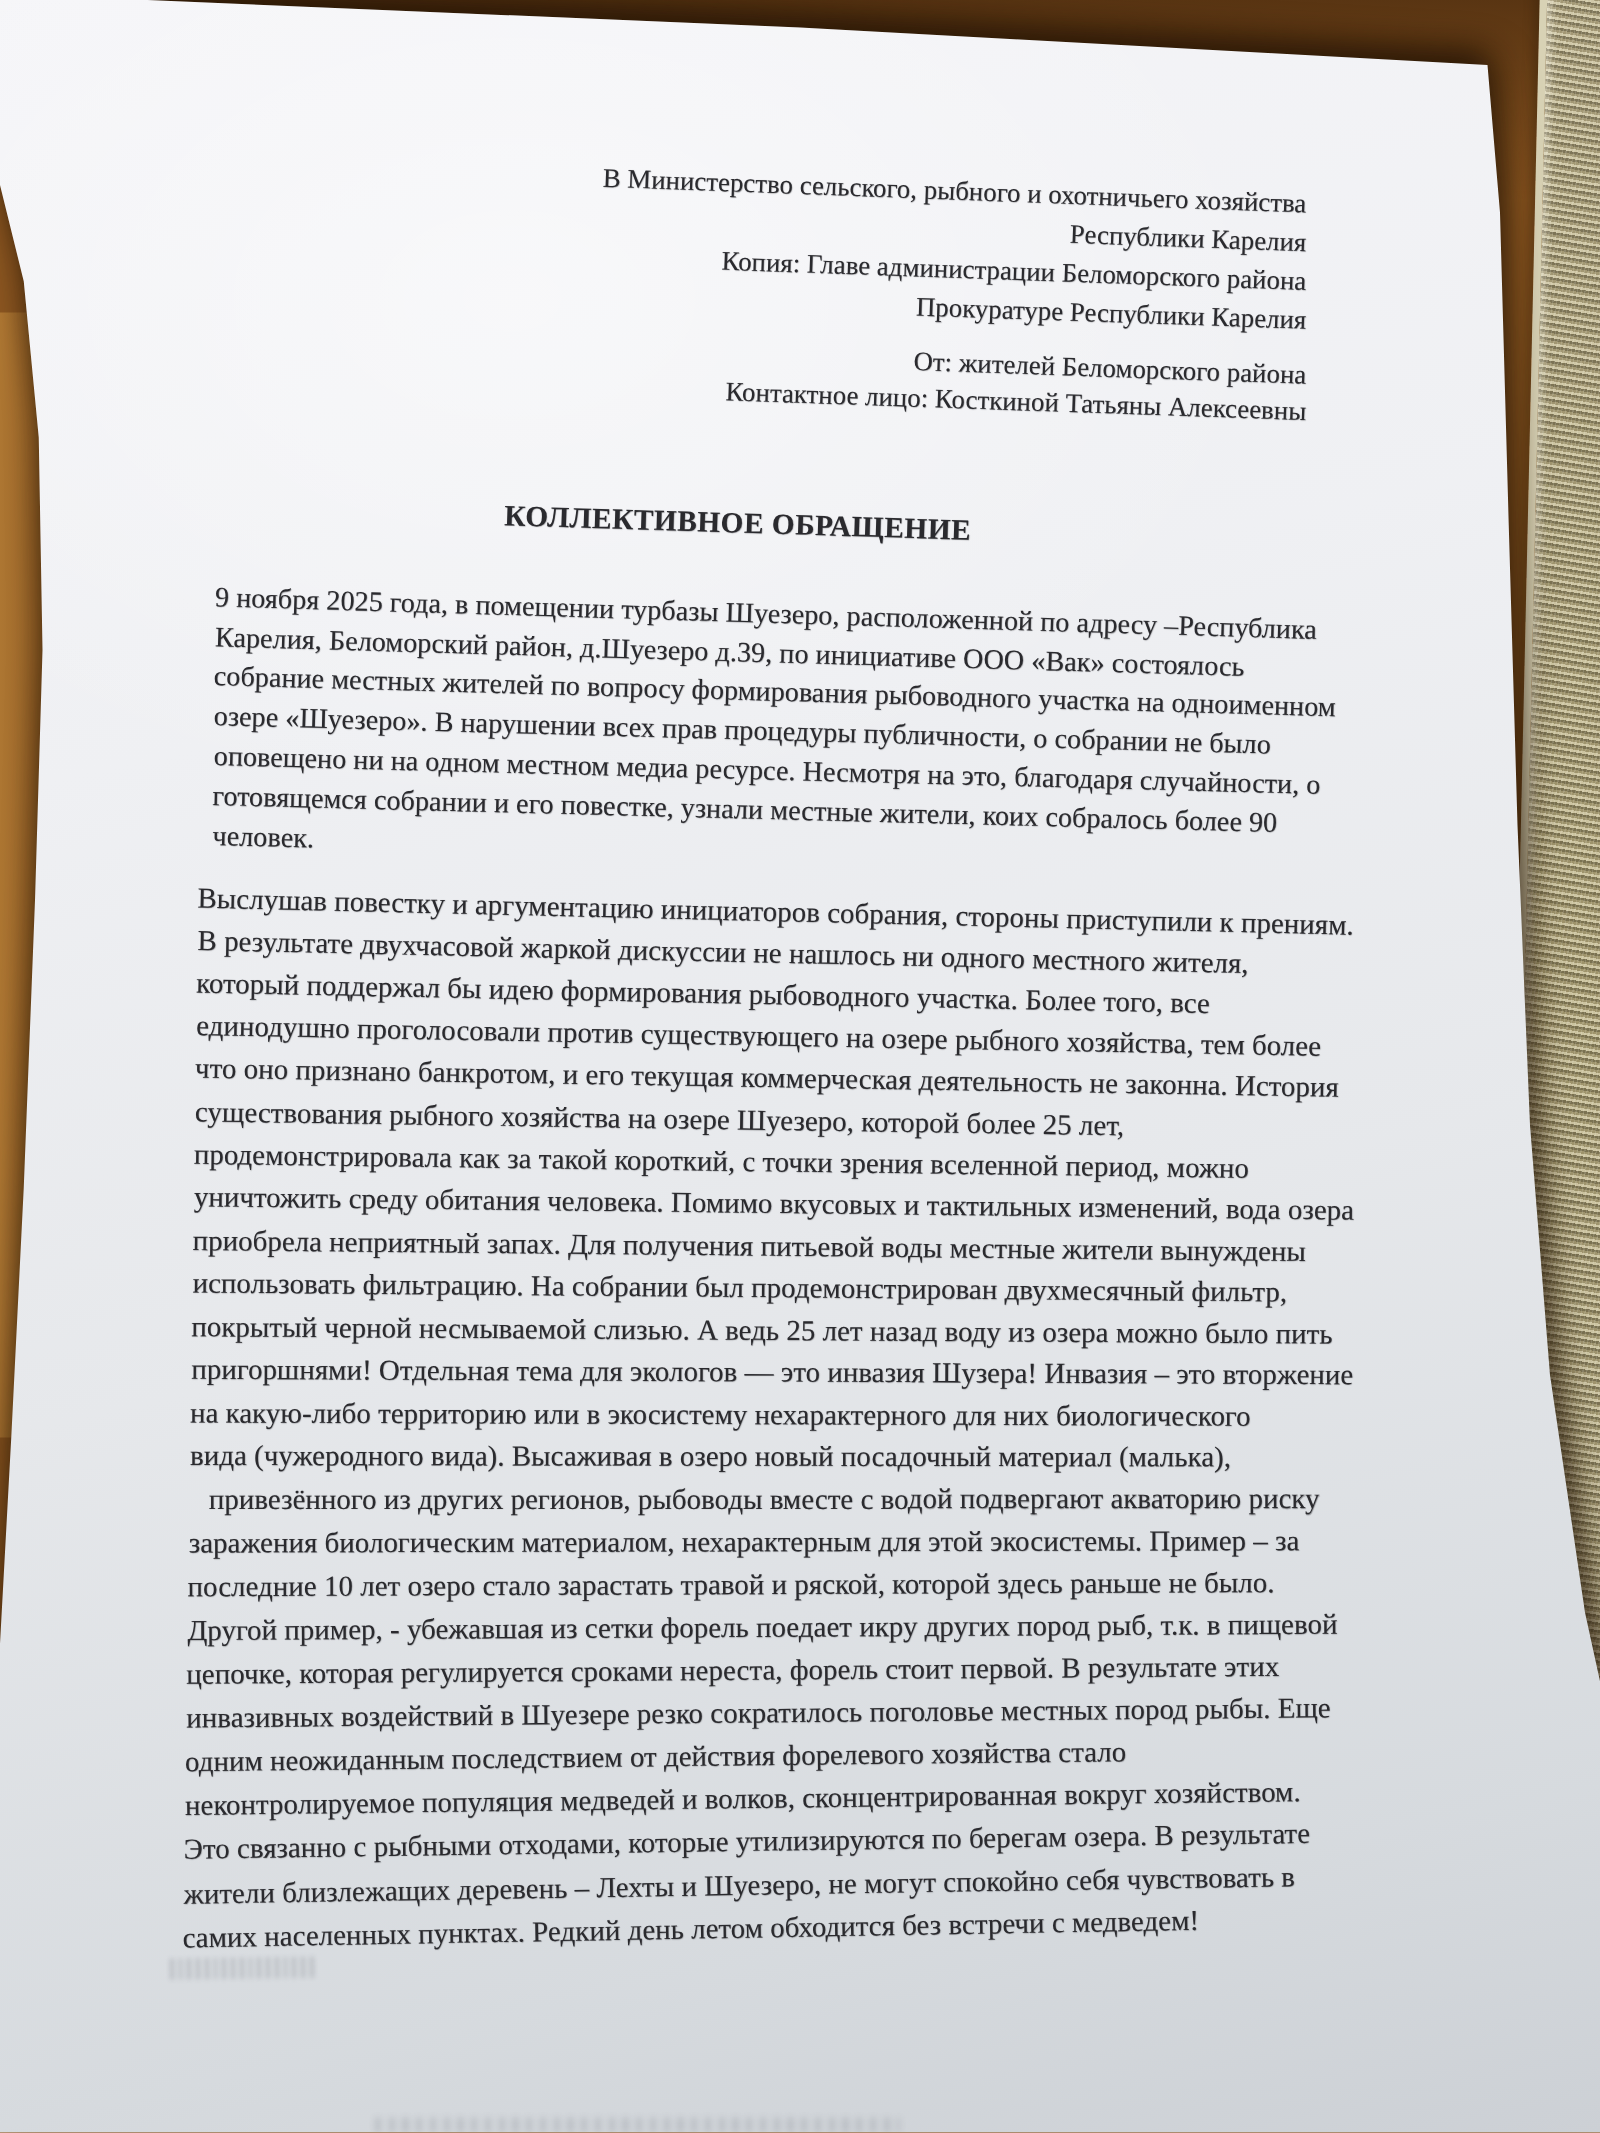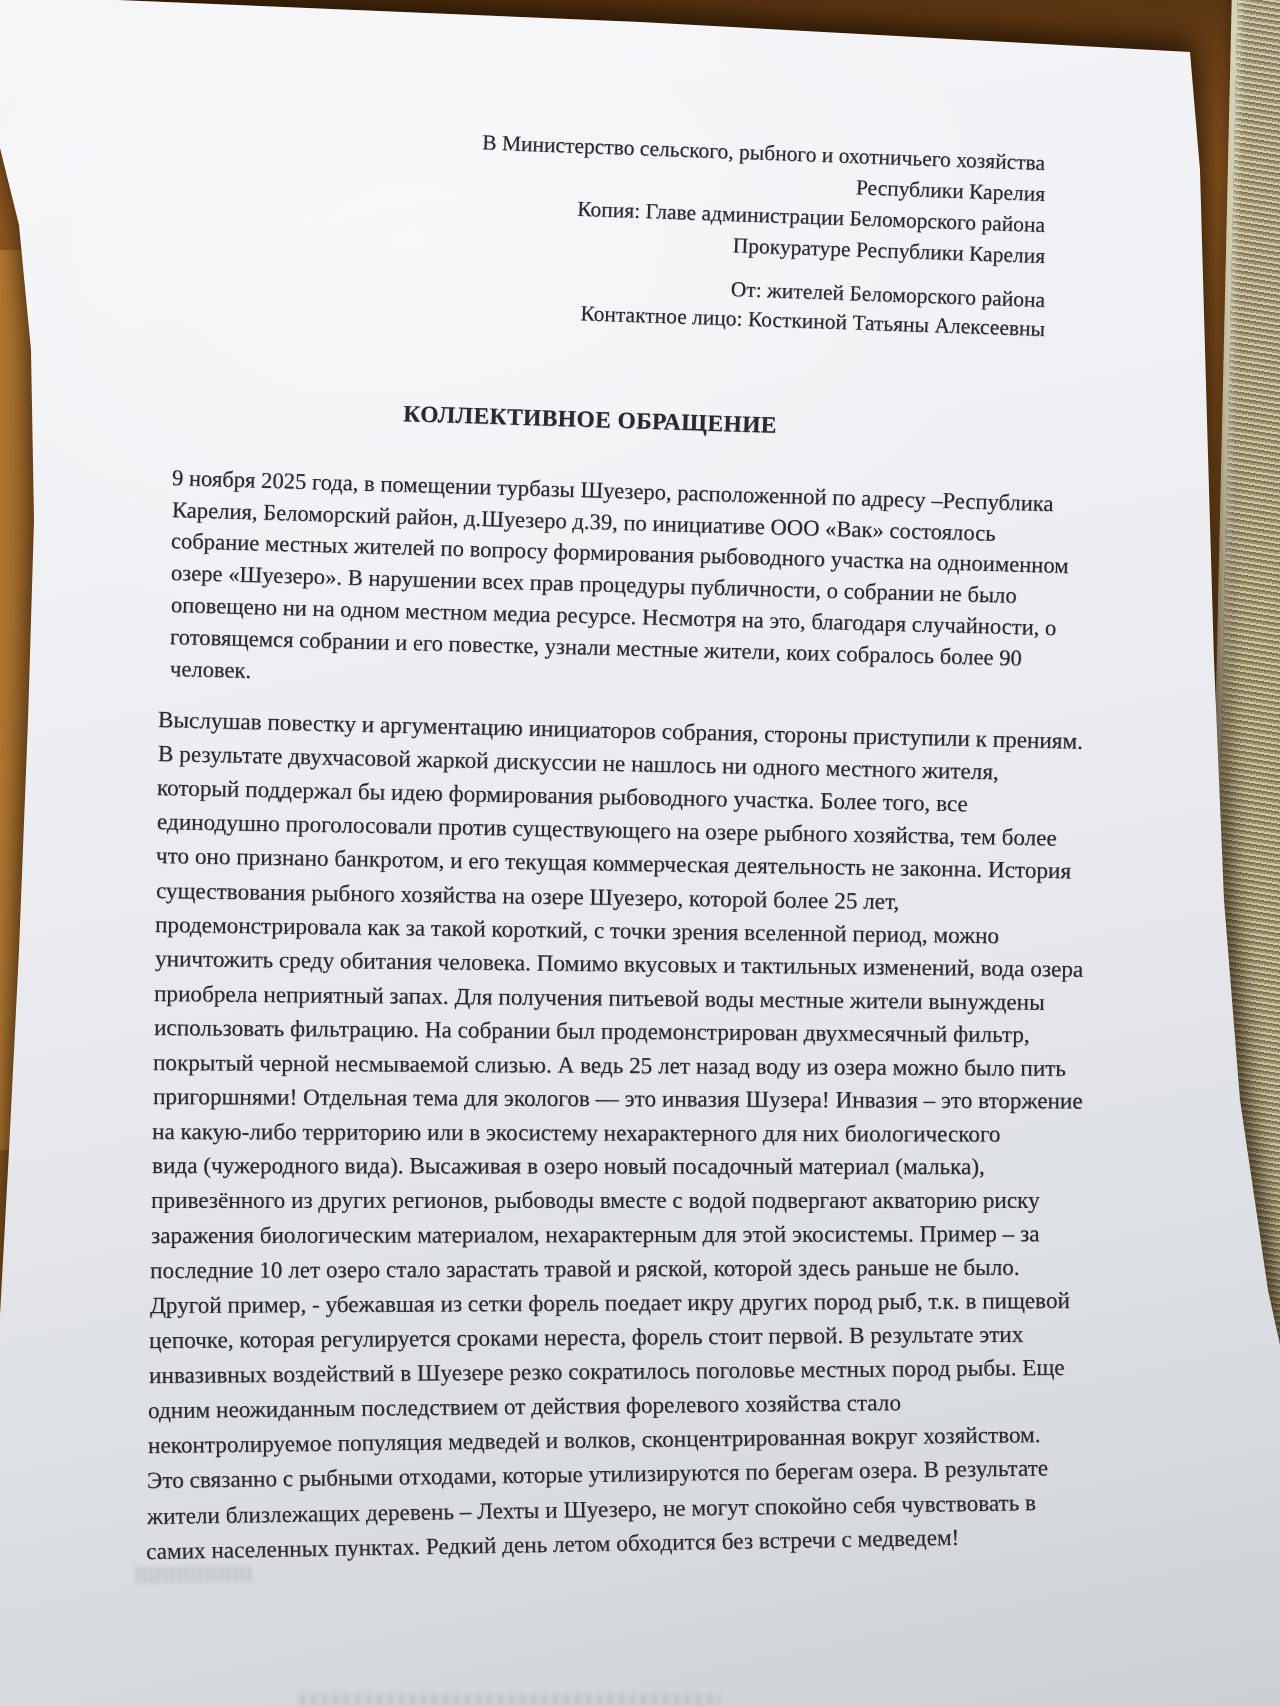--- a/index.html
+++ b/index.html
@@ -141,21 +141,21 @@
             <div class="line" style="transform: rotate(0.958333deg); height: 34.2333px; line-height: 34.2333px; margin-left: 16px;">что оно признано банкротом, и его текущая коммерческая деятельность не законна. История</div>
             <div class="line" style="transform: rotate(0.860417deg); height: 34.2917px; line-height: 34.2917px; margin-left: 15.5px;">существования рыбного хозяйства на озере Шуезеро, которой более 25 лет,</div>
             <div class="line" style="transform: rotate(0.7625deg); height: 34.35px; line-height: 34.35px; margin-left: 15px;">продемонстрировала как за такой короткий, с точки зрения вселенной период, можно</div>
             <div class="line" style="transform: rotate(0.664583deg); height: 34.4083px; line-height: 34.4083px; margin-left: 14.5px;">уничтожить среду обитания человека. Помимо вкусовых и тактильных изменений, вода озера</div>
             <div class="line" style="transform: rotate(0.566667deg); height: 34.4667px; line-height: 34.4667px; margin-left: 14px;">приобрела неприятный запах. Для получения питьевой воды местные жители вынуждены</div>
             <div class="line" style="transform: rotate(0.46875deg); height: 34.525px; line-height: 34.525px; margin-left: 13.5px;">использовать фильтрацию. На собрании был продемонстрирован двухмесячный фильтр,</div>
             <div class="line" style="transform: rotate(0.370833deg); height: 34.5833px; line-height: 34.5833px; margin-left: 13px;">покрытый черной несмываемой слизью. А ведь 25 лет назад воду из озера можно было пить</div>
             <div class="line" style="transform: rotate(0.272917deg); height: 34.6417px; line-height: 34.6417px; margin-left: 12.5px;">пригоршнями! Отдельная тема для экологов — это инвазия Шузера! Инвазия – это вторжение</div>
             <div class="line" style="transform: rotate(0.175deg); height: 34.7px; line-height: 34.7px; margin-left: 12px;">на какую-либо территорию или в экосистему нехарактерного для них биологического</div>
             <div class="line" style="transform: rotate(0.0770833deg); height: 34.7583px; line-height: 34.7583px; margin-left: 11.5px;">вида (чужеродного вида). Высаживая в озеро новый посадочный материал (малька),</div>
-            <div class="line" style="transform: rotate(-0.0208333deg); height: 34.8167px; line-height: 34.8167px; margin-left: 11px;">привезённого из других регионов, рыбоводы вместе с водой подвергают акваторию риску</div>
+            <div class="line" style="transform: rotate(-0.0208333deg); height: 34.8167px; line-height: 34.8167px; margin-left: 27px;">привезённого из других регионов, рыбоводы вместе с водой подвергают акваторию риску</div>
             <div class="line" style="transform: rotate(-0.11875deg); height: 34.875px; line-height: 34.875px; margin-left: 10.5px;">заражения биологическим материалом, нехарактерным для этой экосистемы. Пример – за</div>
             <div class="line" style="transform: rotate(-0.216667deg); height: 34.9333px; line-height: 34.9333px; margin-left: 10px;">последние 10 лет озеро стало зарастать травой и ряской, которой здесь раньше не было.</div>
             <div class="line" style="transform: rotate(-0.314583deg); height: 34.9917px; line-height: 34.9917px; margin-left: 9.5px;">Другой пример, - убежавшая из сетки форель поедает икру других пород рыб, т.к. в пищевой</div>
             <div class="line" style="transform: rotate(-0.4125deg); height: 35.05px; line-height: 35.05px; margin-left: 9px;">цепочке, которая регулируется сроками нереста, форель стоит первой. В результате этих</div>
             <div class="line" style="transform: rotate(-0.510417deg); height: 35.1083px; line-height: 35.1083px; margin-left: 8.5px;">инвазивных воздействий в Шуезере резко сократилось поголовье местных пород рыбы. Еще</div>
             <div class="line" style="transform: rotate(-0.608333deg); height: 35.1667px; line-height: 35.1667px; margin-left: 8px;">одним неожиданным последствием от действия форелевого хозяйства стало</div>
             <div class="line" style="transform: rotate(-0.70625deg); height: 35.225px; line-height: 35.225px; margin-left: 7.5px;">неконтролируемое популяция медведей и волков, сконцентрированная вокруг хозяйством.</div>
             <div class="line" style="transform: rotate(-0.804167deg); height: 35.2833px; line-height: 35.2833px; margin-left: 7px;">Это связанно с рыбными отходами, которые утилизируются по берегам озера. В результате</div>
             <div class="line" style="transform: rotate(-0.902083deg); height: 35.3417px; line-height: 35.3417px; margin-left: 6.5px;">жители близлежащих деревень – Лехты и Шуезеро, не могут спокойно себя чувствовать в</div>
             <div class="line" style="transform: rotate(-1deg); height: 35.4px; line-height: 35.4px; margin-left: 6px;">самих населенных пунктах. Редкий день летом обходится без встречи с медведем!</div>

